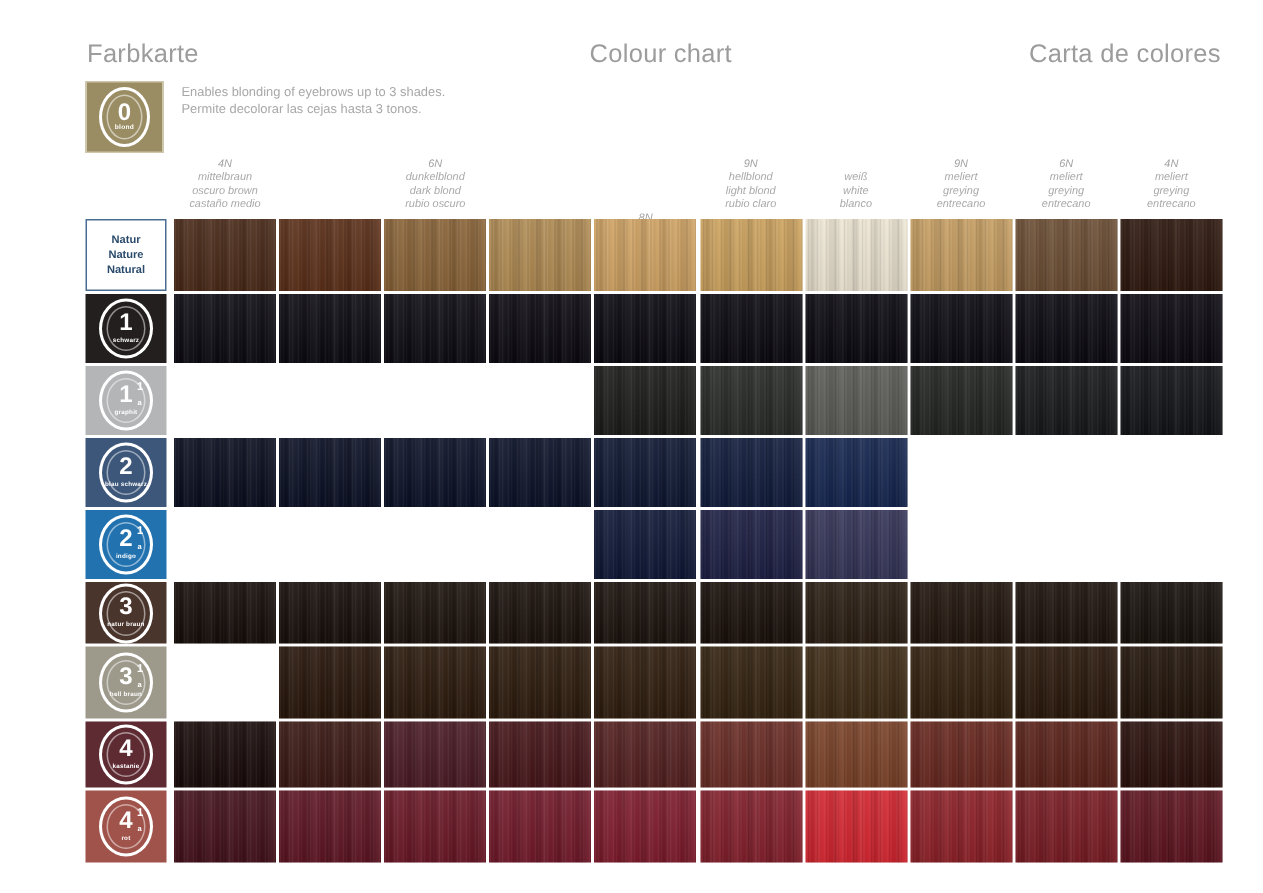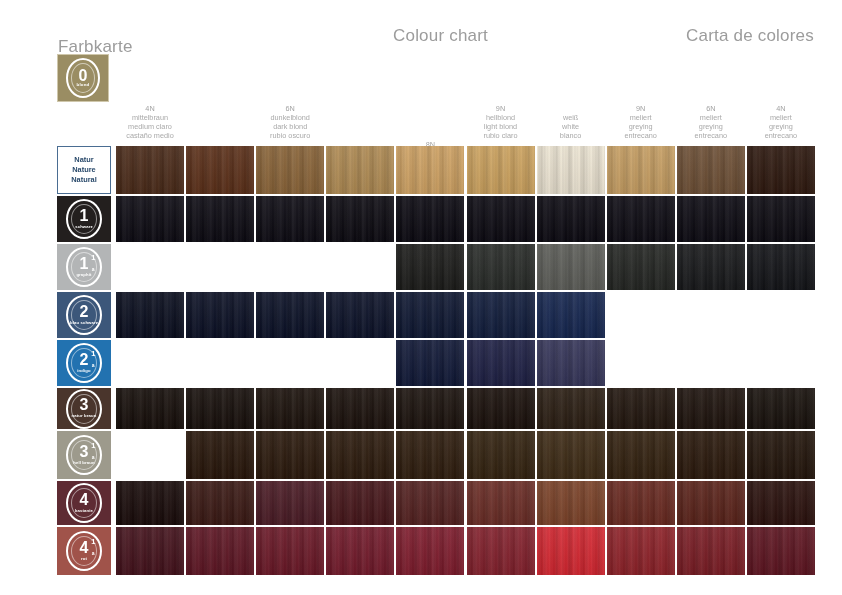--- a/index.html
+++ b/index.html
@@ -12,21 +12,21 @@
   }
   #page { position: relative; width: 842px; height: 595px; background:#fff; }
 
   
   .titles { position:absolute; top:26px; left:0; width:842px; height:26px; }
   .title {
     position:absolute; top:0;
     font-size:17px; color:#9c9c9c; font-weight:400; letter-spacing:0.2px;
     white-space:nowrap;
   }
-  .title-de { left:58px;margin-top:11px; }
+  .title-de { left:58px; }
   .title-en { left:393px; }
   .title-es { left:686px; }
 
   
   .note-row { position:absolute; top:54px; left:57px; width:760px; height:48px; }
   .badge0 {
     position:absolute; left:0; top:0; width:52px; height:48px;
     background:#9a8d63; border:1px solid #cfc7ab;
     display:flex; align-items:center; justify-content:center;
   }
@@ -41,21 +41,21 @@
   }
   .badge0 .num { color:#fff; font-size:16px; font-weight:700; line-height:13px; }
   .badge0 .sub { color:#fff; font-size:4.4px; font-weight:700; line-height:6px; letter-spacing:.2px; }
 
   .note-lines { position:absolute; left:64px; top:2px; }
   .note-lines div {
     font-size:8.6px; color:#a8a8a8; line-height:11.4px; white-space:nowrap;
   }
 
   
-  .colheads { position:absolute; top:104px; left:116px; width:702px; height:40px; }
+  .colheads { position:absolute; top:104px; left:116px; width:702px; height:40px;font-style:italic; }
   .colhead {
     position:absolute; top:0; width:68px; text-align:center;
   }
   .colhead span {
     display:block; font-size:7.3px; line-height:9.1px; color:#a9a9a9; white-space:nowrap;
   }
   .colhead span.code { color:#a2a2a2; }
 
   
   .grid { position:absolute; left:116px; top:146px; width:702px; }
@@ -139,28 +139,30 @@
   </div>
 
   <div class="note-row">
     <div class="badge0">
       <div class="ring">
         <span class="num">0</span>
         <span class="sub">blond</span>
       </div>
     </div>
     <div class="note-lines">
+      <div>Enables blonding of eyebrows up to 3 shades.</div>
+      <div>Permite decolorar las cejas hasta 3 tonos.</div>
     </div>
   </div>
 
   <div class="colheads" id="colheads">
       <div class="colhead" style="left: 0px;">
         <span class="code">4N</span>
         <span>mittelbraun</span>
-        <span>medium claro</span>
+        <span>oscuro brown</span>
         <span>castaño medio</span>
       </div>
       <div class="colhead" style="left: 140.2px;">
         <span class="code">6N</span>
         <span>dunkelblond</span>
         <span>dark blond</span>
         <span>rubio oscuro</span>
       </div>
       <div class="colhead" style="left: 280.4px; margin-top: 36px;">
         <span class="code">8N</span>

